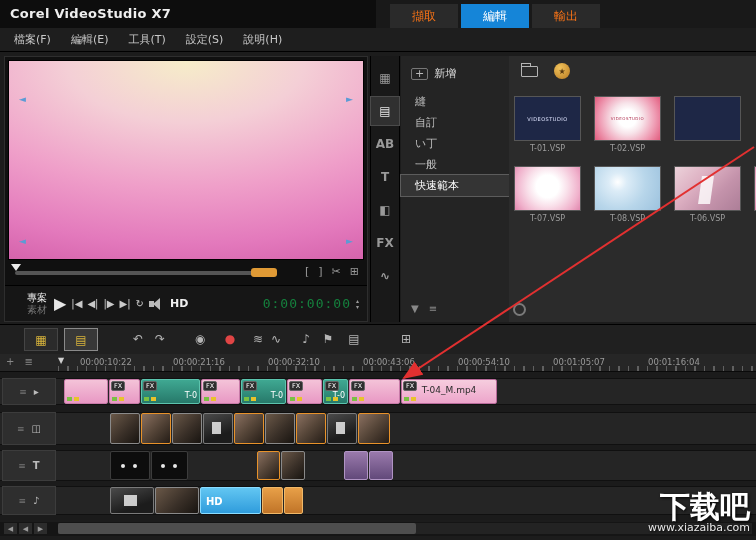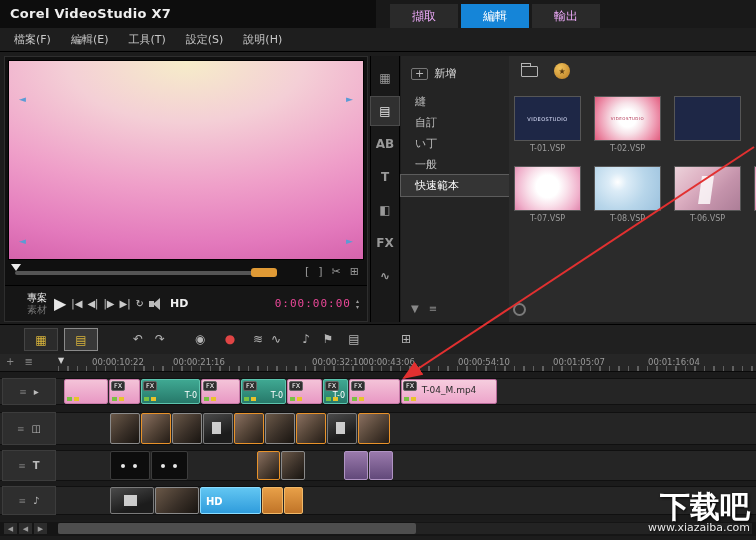--- a/index.html
+++ b/index.html
@@ -5,21 +5,21 @@
   *{margin:0;padding:0;box-sizing:border-box}
   html,body{background:#000}
   body{width:756px;height:540px;font-family:"DejaVu Sans","Liberation Sans",sans-serif;overflow:hidden}
   #app{position:relative;width:756px;height:540px;background:#1c1c1c;overflow:hidden}
 
   
   .titlebar{position:absolute;left:0;top:0;width:756px;height:28px;background:#0d0d0d}
   .app-title{position:absolute;left:10px;top:6px;font-size:13px;font-weight:bold;color:#efefef;letter-spacing:.3px}
   .tabstrip{position:absolute;left:376px;top:0;width:380px;height:28px;background:#191919}
   .top-tabs{position:absolute;left:14px;top:4px;display:flex;gap:3px}
-  .top-tab{height:24px;line-height:24px;padding:0 22px;background:#2a2a2a;color:#f0abfc;font-size:12px;cursor:default}
+  .top-tab{height:24px;line-height:24px;padding:0 22px;background:#2a2a2a;color:#f97316;font-size:12px;cursor:default}
   .top-tab.active{background:#1585d8;color:#fff}
 
   
   .menubar{position:absolute;left:0;top:28px;width:756px;height:24px;background:#1e1e1e;border-bottom:1px solid #000;display:flex;align-items:center;padding-left:4px}
   .menu-item{font-size:11px;color:#c8c8c8;padding:0 10px;line-height:24px}
 
   
   .preview{position:absolute;left:4px;top:56px;width:364px;height:266px;background:#101010;border:1px solid #2e2e2e}
   .video{position:absolute;left:3px;top:3px;width:356px;height:200px;border:1px solid #000;
     background:radial-gradient(120% 110% at 50% 0%,#f6edc9 0%,#f4cfd6 28%,#ef9fc9 58%,#e379bc 84%,#d563ac 100%)}
@@ -34,21 +34,21 @@
   .pctrl{position:absolute;left:0;top:228px;width:362px;height:36px;background:#161616;border-top:1px solid #000;display:flex;align-items:center;padding:0 8px 0 22px;gap:5px}
   .mode-labels{display:flex;flex-direction:column;line-height:12px;margin-right:2px}
   .mode-labels .pl1{font-size:10px;color:#eee}
   .mode-labels .pl2{font-size:10px;color:#777}
   .tbtn{color:#c9c9c9;font-size:10px;white-space:nowrap}
   .tbtn.play{font-size:16px;color:#e6e6e6}
   .speaker{position:relative;width:16px;height:12px}
   .speaker::before{content:"";position:absolute;left:0;top:3px;width:5px;height:6px;background:#bbb}
   .speaker::after{content:"";position:absolute;left:4px;top:0;border-top:6px solid transparent;border-bottom:6px solid transparent;border-right:7px solid #bbb}
   .hd-btn{font-size:11px;font-weight:bold;color:#f0f0f0}
-  .timecode{margin-left:auto;font-family:"DejaVu Sans Mono","Liberation Mono",monospace;font-size:11px;color:#ec4899;letter-spacing:1px}
+  .timecode{margin-left:auto;font-family:"DejaVu Sans Mono","Liberation Mono",monospace;font-size:13px;color:#15803d;letter-spacing:1px}
   .spin{display:flex;flex-direction:column;line-height:6px;font-size:6px;color:#999}
 
   
   .toolstrip{position:absolute;left:370px;top:56px;width:30px;height:266px;background:#191919;border-left:1px solid #000;border-right:1px solid #000;padding-top:8px}
   .tool{width:28px;height:28px;margin:0 auto 5px auto;display:flex;align-items:center;justify-content:center;font-size:12px;color:#999;font-weight:bold}
   .tool.active{background:#303030;color:#e6e6e6;outline:1px solid #4a4a4a}
 
   
   .navpanel{position:absolute;left:401px;top:56px;width:108px;height:266px;background:#242424}
   .add-row{margin:10px 0 10px 10px;font-size:11px;color:#ddd;display:flex;align-items:center;gap:6px}
@@ -391,25 +391,25 @@
   <div class="tl-ruler">
     <div class="ruler-corner">
 
         <span>+</span>
 
         <span>≣</span>
       </div>
     <div class="ruler-playhead">▼</div>
     <div>
 
-        <span class="ruler-label" style="left: 92px;">00:00:10:22</span>
+        <span class="ruler-label" style="left: 80px;">00:00:10:22</span>
 
         <span class="ruler-label" style="left: 173px;">00:00:21:16</span>
 
-        <span class="ruler-label" style="left: 268px; margin-left: 44px;">00:00:32:10</span>
+        <span class="ruler-label" style="left: 268px;">00:00:32:10</span>
 
         <span class="ruler-label" style="left: 363px;">00:00:43:06</span>
 
         <span class="ruler-label" style="left: 458px;">00:00:54:10</span>
 
         <span class="ruler-label" style="left: 553px;">00:01:05:07</span>
 
         <span class="ruler-label" style="left: 648px;">00:01:16:04</span>
       </div>
   </div>

